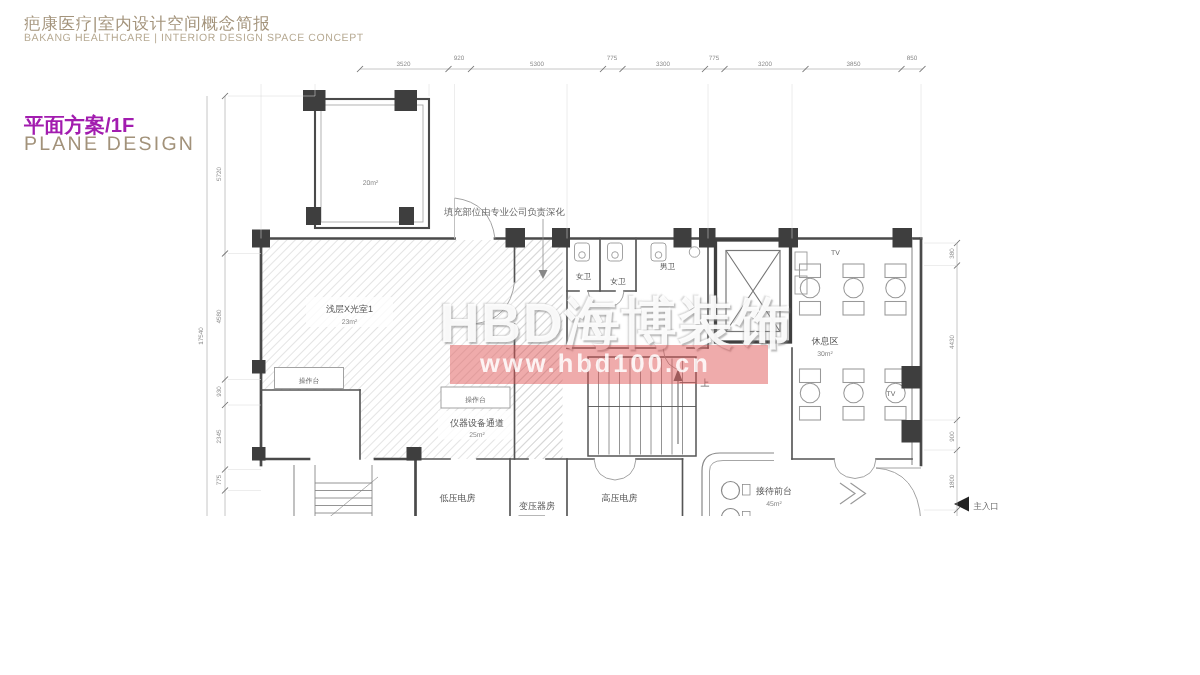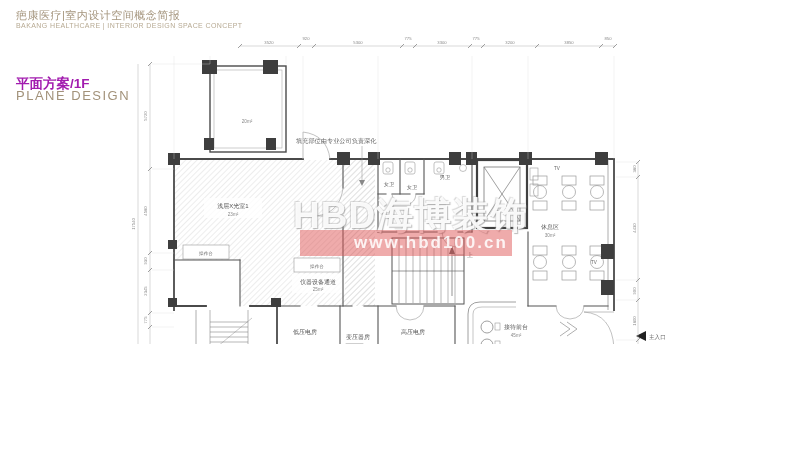--- a/index.html
+++ b/index.html
@@ -10,21 +10,21 @@
   #title-cn{top:8px;font-size:11px;letter-spacing:0.5px;color:#a4947c;}
   #title-en{top:22px;font-size:7px;letter-spacing:0.4px;color:#b7aa93;}
   #section-en{top:55px;font-size:13px;letter-spacing:1.5px;color:#a2927a;margin-top:33px;}
   #section-cn{top:75px;font-size:13.5px;font-weight:bold;color:#a21caf;}
   #wm-brand{position:absolute;left:293px;top:191px;font-size:37px;font-weight:bold;
             color:rgba(255,255,255,0.92);letter-spacing:1px;white-space:nowrap;
             text-shadow:1px 1px 1px rgba(130,130,130,.55),-1px -1px 1px rgba(160,160,160,.4);}
   #wm-bar{position:absolute;left:300px;top:230px;width:212px;height:26px;
           background:rgba(221,80,80,0.48);}
   #wm-url{font-size:17px;line-height:26px;padding-left:20px;letter-spacing:2px;
-          color:rgba(255,255,255,0.85);font-weight:bold;margin-left:34px;}
+          color:rgba(255,255,255,0.85);font-weight:bold;}
   svg text{font-family:"Liberation Sans",sans-serif;fill:#666;}
   .dimtxt{font-size:4.2px;fill:#8a8a8a;}
   .room{font-size:6px;fill:#555;}
   .area{font-size:4.6px;fill:#888;}
   .tiny{font-size:4.6px;fill:#666;}
   .wc{font-size:5.2px;fill:#555;}
 </style>
 </head>
 <body>
 

